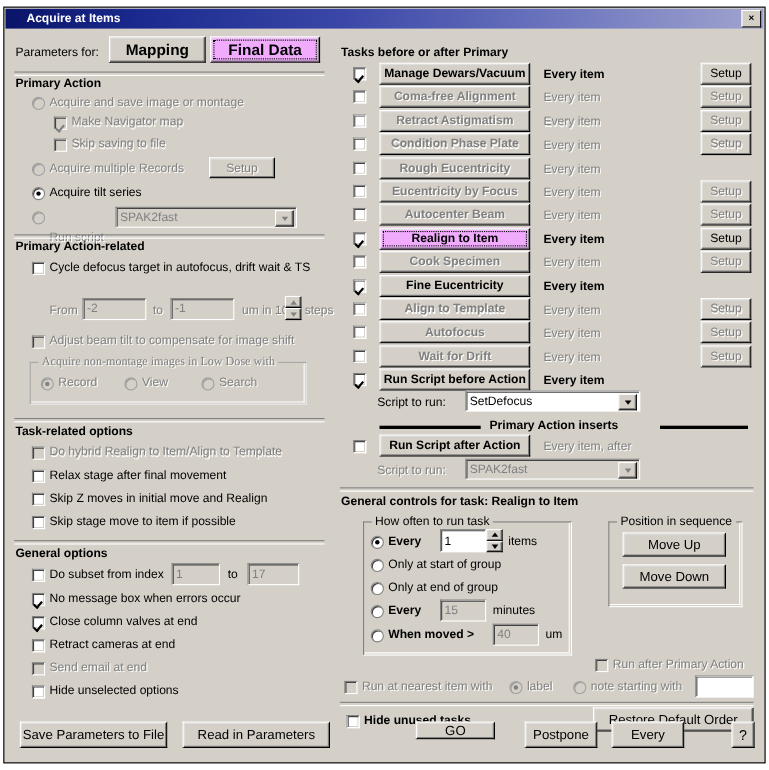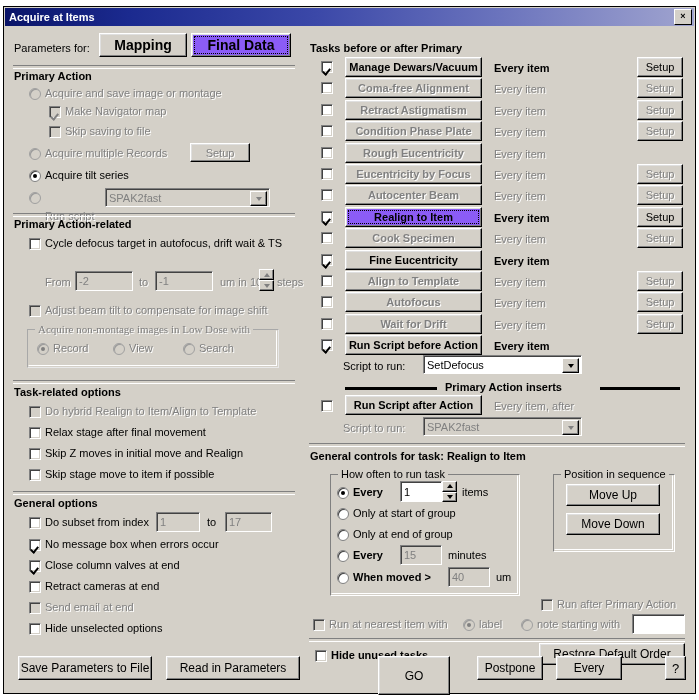--- a/index.html
+++ b/index.html
@@ -5,21 +5,21 @@
   html,body{margin:0;padding:0;background:#fff;}
   body{width:699px;height:700px;overflow:hidden;font-family:"Liberation Sans",sans-serif;font-size:11px;color:#000;}
 
   .window{position:absolute;left:3px;top:6px;width:693px;height:688px;background:#d4d0c8;
           border:1px solid #000;box-sizing:border-box;}
 
   
   .titlebar{position:absolute;left:1px;top:1px;width:689px;height:18px;
             background:linear-gradient(to right,#0a1468 0%,#1b2a8f 18%,#3b48a8 45%,#6b74bd 72%,#a0a4cf 100%);
             display:flex;align-items:center;}
-  .titlebar .tt{color:#fff;font-weight:bold;font-size:11px;margin-left:4px;letter-spacing:0px;}
+  .titlebar .tt{color:#fff;font-weight:bold;font-size:11px;margin-left:19px;letter-spacing:0px;}
   .closebtn{position:absolute;right:2px;top:1px;width:16px;height:14px;background:#d4d0c8;
             border-top:1px solid #fff;border-left:1px solid #fff;border-right:1px solid #000;border-bottom:1px solid #000;
             font-size:9px;font-weight:bold;line-height:13px;text-align:center;cursor:default;color:#000;}
 
   .client{position:absolute;left:1px;top:19px;width:689px;height:667px;}
 
   
   .lbl{position:absolute;white-space:nowrap;font-size:11px;color:#000;}
   .lbl.dis{color:#808080;text-shadow:1px 1px 0 #fff;}
   .grp{position:absolute;font-weight:bold;font-size:11px;color:#000;white-space:nowrap;}
@@ -41,21 +41,21 @@
   .rb.on::after{content:"";position:absolute;left:3px;top:3px;width:4px;height:4px;border-radius:50%;background:#000;}
   .rb.dis.on::after{background:#808080;}
 
   .btn{position:absolute;box-sizing:border-box;background:#d4d0c8;
        border-top:1px solid #fff;border-left:1px solid #fff;
        border-right:1px solid #000;border-bottom:1px solid #000;
        box-shadow:inset -1px -1px 0 #808080, inset 1px 1px 0 #dfdfdf;
        font-size:11px;color:#000;display:flex;align-items:center;justify-content:center;
        cursor:default;white-space:nowrap;}
   .btn.dis{color:#808080;text-shadow:1px 1px 0 #fff;}
-  .btn.sel{background:#8b5cf6;}
+  .btn.sel{background:#f0abfc;}
   .btn.focus{outline:1px dotted #000;outline-offset:-4px;}
 
   .edit{position:absolute;box-sizing:border-box;background:#fff;
         border-top:1px solid #808080;border-left:1px solid #808080;
         border-right:1px solid #fff;border-bottom:1px solid #fff;
         box-shadow:inset 1px 1px 0 #424242;
         font-size:11px;color:#000;display:flex;align-items:center;padding-left:3px;cursor:text;}
   .edit.dis{background:#d4d0c8;color:#808080;}
 
   .combo{position:absolute;box-sizing:border-box;background:#fff;
@@ -348,19 +348,19 @@
     <div class="rb dis" style="left:516px;top:593px;"></div>
     <div class="lbl dis" style="left:532px;top:592px;">note starting with</div>
     <div class="edit" style="left:627px;top:588px;width:53px;height:20px;"></div>
 
     <div class="hr" style="left:304px;top:612px;width:376px;"></div>
 
     <div class="cb" style="left:310px;top:624px;"></div>
     <div class="lbl" style="left:326px;top:623px;font-weight:bold;">Hide unused tasks</div>
     <div class="btn" style="left:534px;top:617px;width:146px;height:22px;font-size:12px;">Restore Default Order</div>
 
-    <div class="btn" style="left:373px;top:630px;width:72px;height:39px;font-size:12px;">GO</div>
+    <div class="btn" style="left:373px;top:630px;width:72px;height:16px;font-size:12px;">GO</div>
     <div class="btn" style="left:472px;top:630px;width:66px;height:24px;font-size:12px;">Postpone</div>
     <div class="btn" style="left:551px;top:630px;width:66px;height:24px;font-size:12px;">Every</div>
     <div class="btn" style="left:660px;top:630px;width:21px;height:24px;font-size:13px;">?</div>
 
   </div>
 </div>
 
 </body></html>

